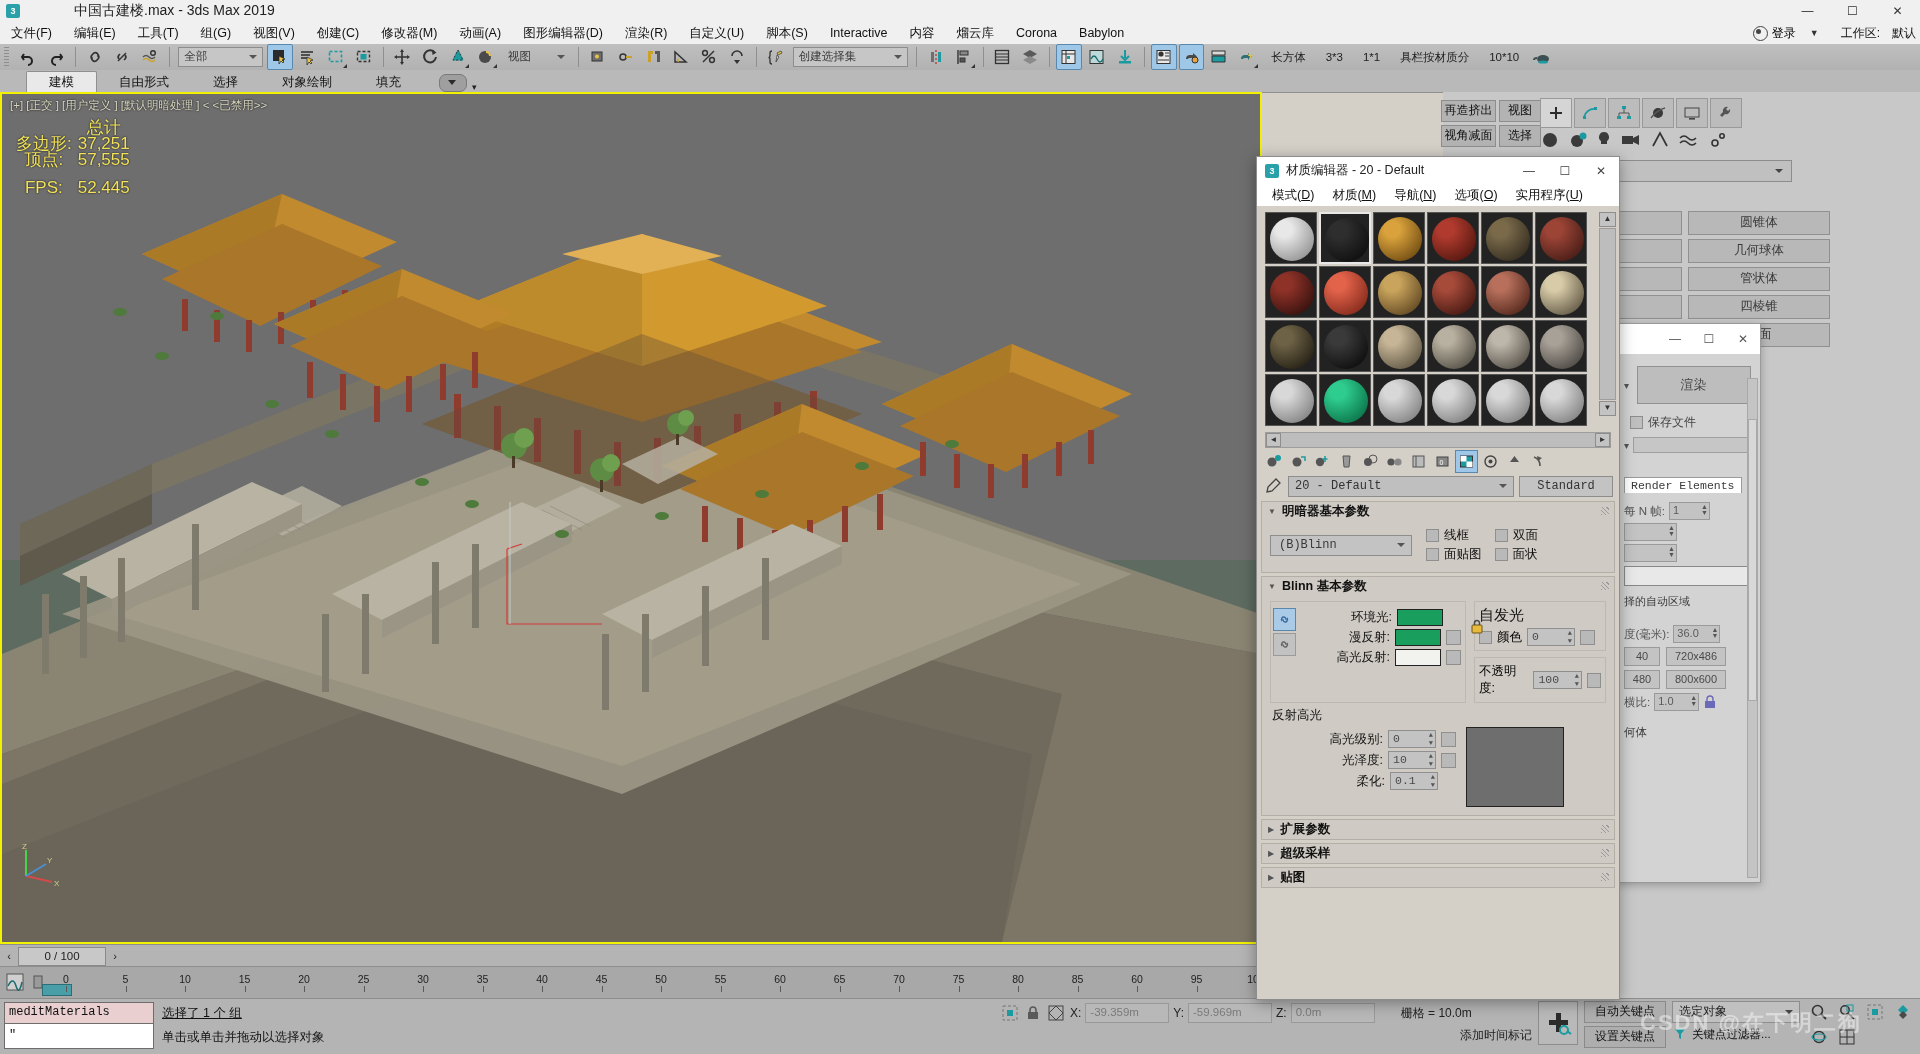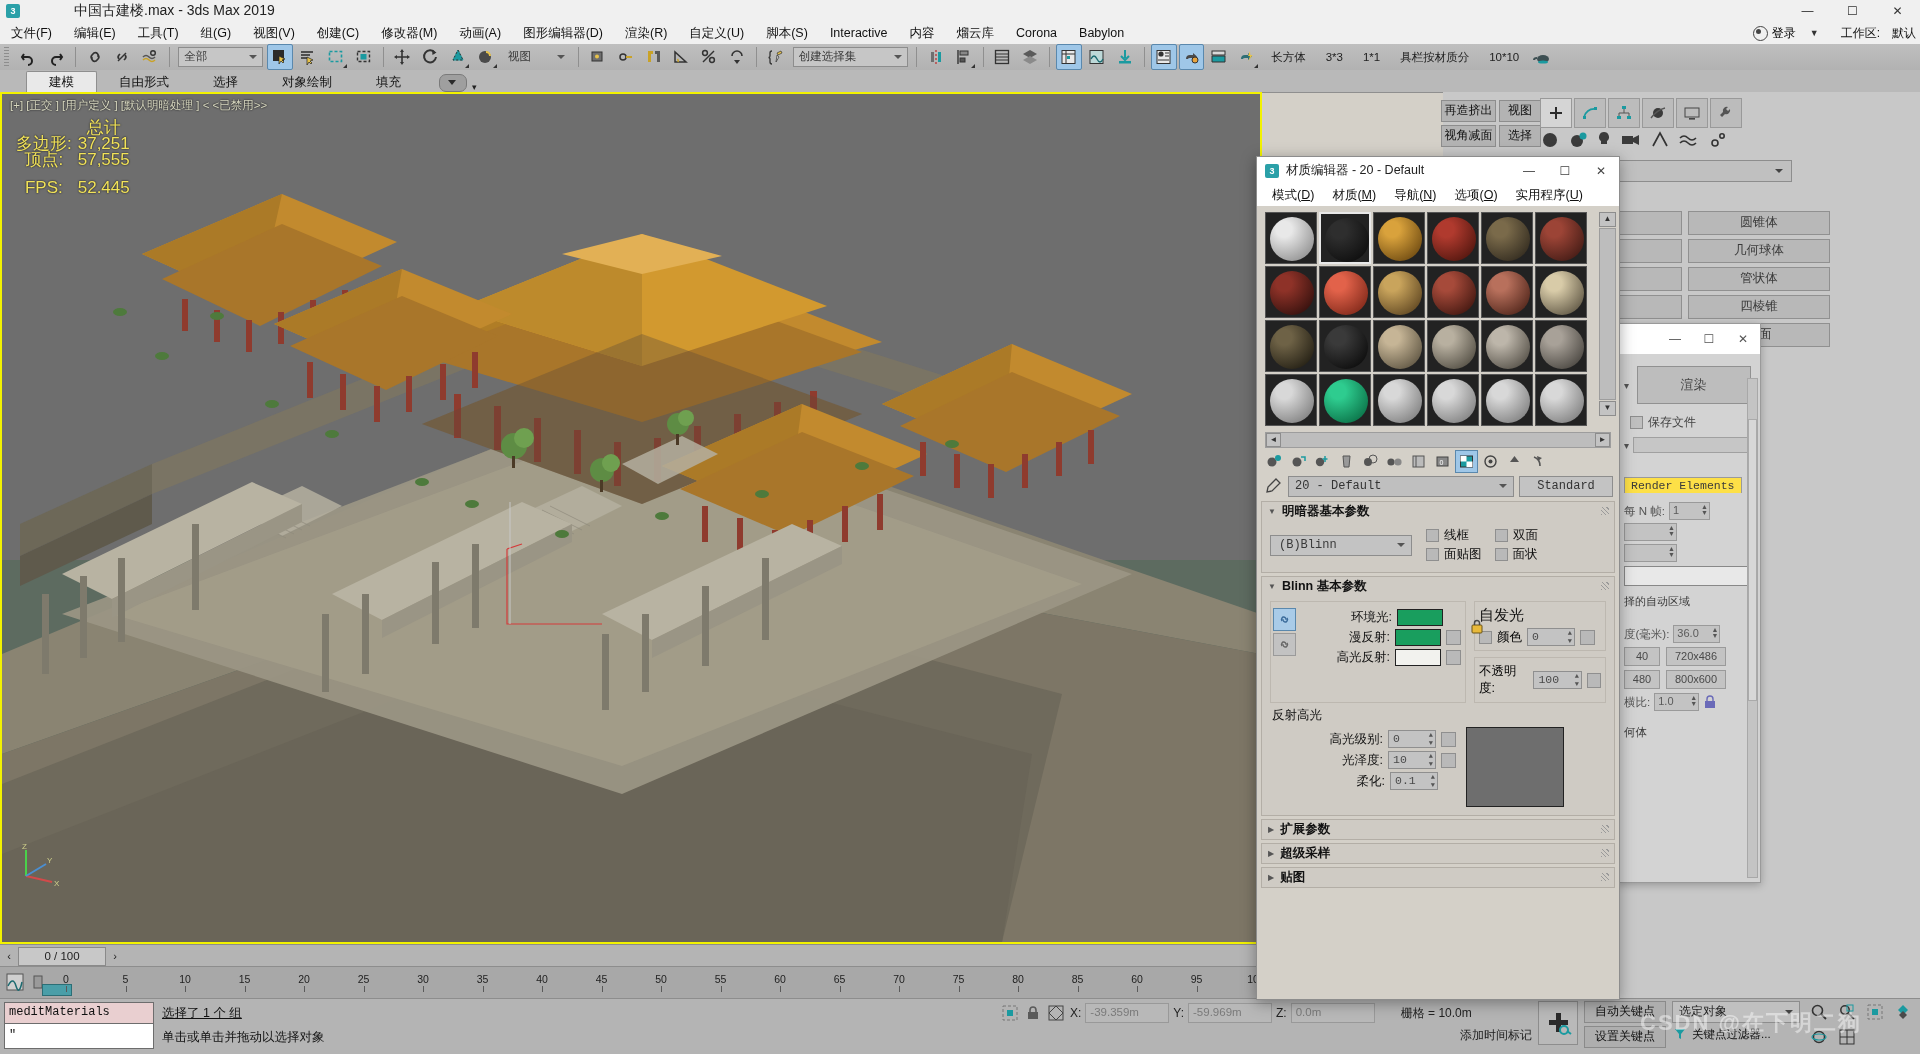--- a/index.html
+++ b/index.html
@@ -149,21 +149,21 @@
   .cp-sico{width:22px;height:22px;margin-bottom:4px;background:#bdbdbd;border:1px solid #9a9a9a;
     display:flex;align-items:center;justify-content:center;}
   .cp-sico.act{background:#9fc7e8;border-color:#5a88ad;}
 
   
   .rsdlg{position:absolute;left:1617px;top:323px;width:142px;height:558px;
     background:#d3d3d3;border:1px solid #9a9a9a;box-shadow:0 2px 8px rgba(0,0,0,.25);overflow:hidden;}
   .rs-title{height:30px;background:#fff;display:flex;align-items:center;justify-content:flex-end;}
   .rs-wb{width:34px;height:28px;display:flex;align-items:center;justify-content:center;font-size:12px;color:#555;}
   .rs-tabrow{height:22px;padding-left:6px;display:flex;align-items:flex-end;}
-  .rs-tab{font-size:11.5px;font-family:"Liberation Mono",monospace;background:#fde047;
+  .rs-tab{font-size:11.5px;font-family:"Liberation Mono",monospace;background:#ffffff;
     border:1px solid #9a9a9a;border-bottom:none;padding:1px 6px;color:#3b3b3b;}
   .rs-body{padding:6px;}
   .rs-btn{width:112px;height:36px;background:#bdbdbd;border:1px solid #919191;
     font-size:13px;text-align:center;line-height:35px;color:#444;margin:6px auto;display:block;}
   .rs-chk{display:flex;align-items:center;gap:5px;font-size:12px;color:#444;margin:4px 0 4px 6px;}
   .chkbox{width:11px;height:11px;background:#bfbfbf;border:1px solid #8d8d8d;}
   .rs-line{display:flex;align-items:center;gap:4px;font-size:11.5px;color:#555;margin:3px 0;}
   .spin{height:16px;background:#c3c3c3;border:1px solid #9a9a9a;font-size:11px;
     line-height:15px;padding-left:3px;color:#5a5a5a;position:relative;}
   .spin .arrows{position:absolute;right:1px;top:1px;font-size:7px;line-height:6px;color:#555;}

